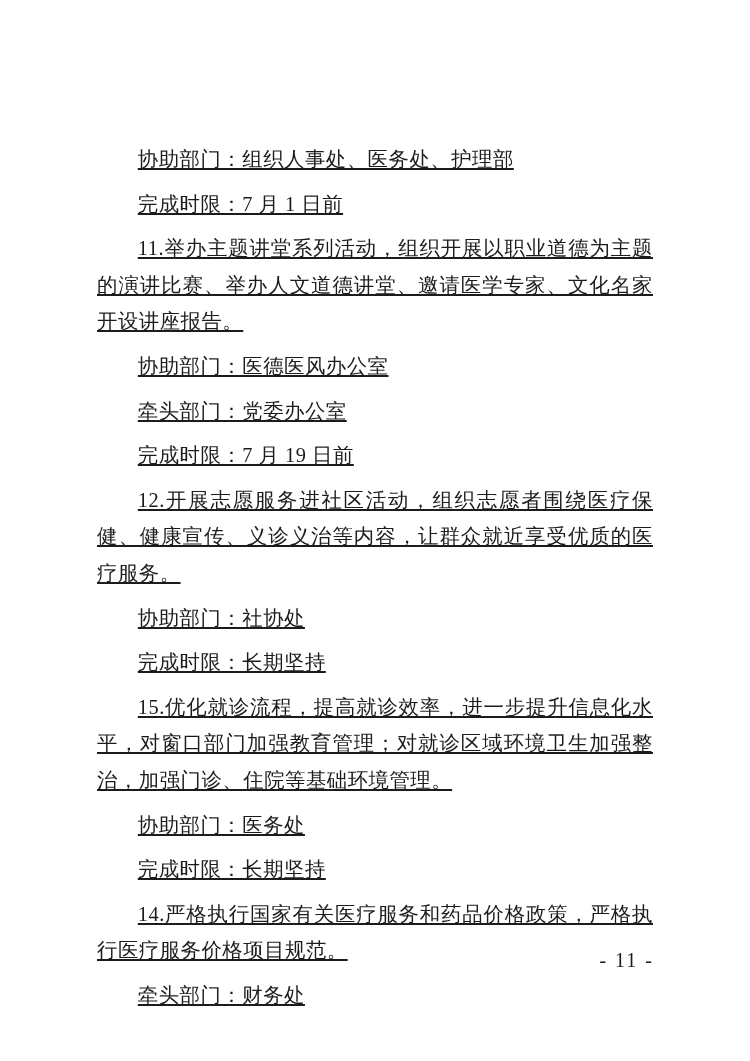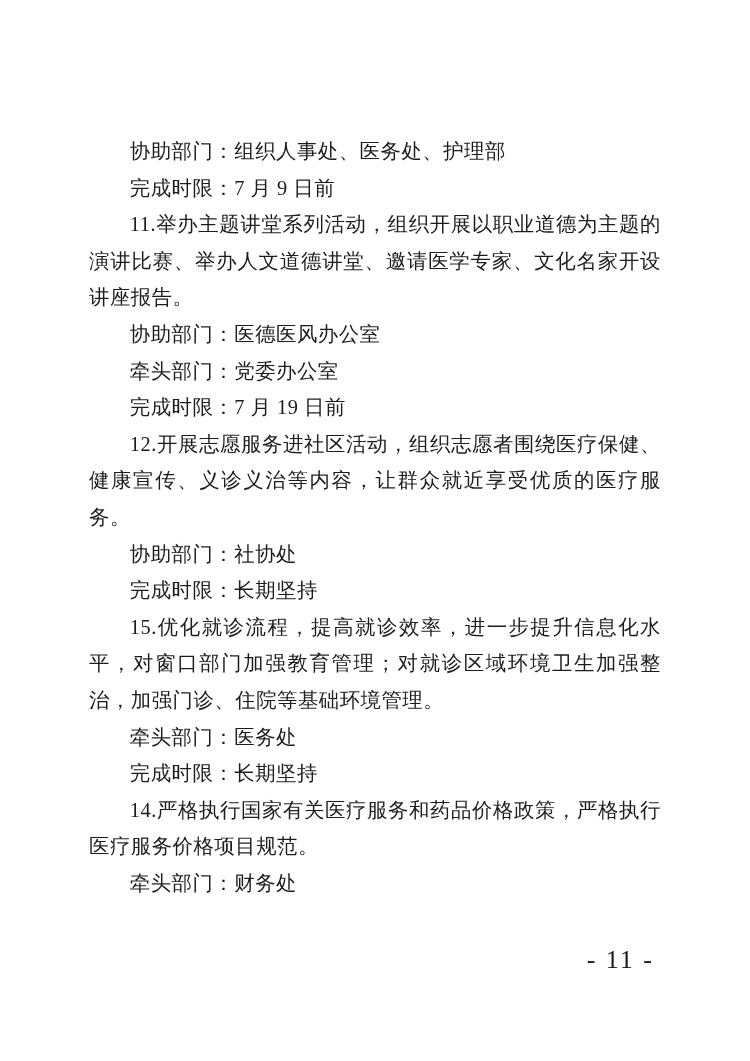--- a/index.html
+++ b/index.html
@@ -20,48 +20,49 @@
     position: absolute;
     left: 89px;
     top: 133px;
     width: 572px;
     font-size: 20.4px;
     line-height: 36.6px;
     text-align: justify;
     letter-spacing: 0.5px;
   }
   .para {
-    margin: 0;
+    margin: 8px;
     padding: 0;
     text-indent: 2em;
+    text-decoration: underline;
   }
   .page-number {
     position: absolute;
     top: 948px;
     right: 96px;
-    font-size: 26px;
+    font-size: 20px;
     line-height: 24px;
     letter-spacing: 2px;
     color: #1c1c1c;
   }
 </style>
 </head>
 <body>
 
 <div class="page">
   <div class="content">
     <p class="para">协助部门：组织人事处、医务处、护理部</p>
-    <p class="para">完成时限：7 月 9 日前</p>
+    <p class="para">完成时限：7 月 1 日前</p>
     <p class="para">11.举办主题讲堂系列活动，组织开展以职业道德为主题的演讲比赛、举办人文道德讲堂、邀请医学专家、文化名家开设讲座报告。</p>
     <p class="para">协助部门：医德医风办公室</p>
     <p class="para">牵头部门：党委办公室</p>
     <p class="para">完成时限：7 月 19 日前</p>
     <p class="para">12.开展志愿服务进社区活动，组织志愿者围绕医疗保健、健康宣传、义诊义治等内容，让群众就近享受优质的医疗服务。</p>
     <p class="para">协助部门：社协处</p>
     <p class="para">完成时限：长期坚持</p>
     <p class="para">15.优化就诊流程，提高就诊效率，进一步提升信息化水平，对窗口部门加强教育管理；对就诊区域环境卫生加强整治，加强门诊、住院等基础环境管理。</p>
-    <p class="para">牵头部门：医务处</p>
+    <p class="para">协助部门：医务处</p>
     <p class="para">完成时限：长期坚持</p>
     <p class="para">14.严格执行国家有关医疗服务和药品价格政策，严格执行医疗服务价格项目规范。</p>
     <p class="para">牵头部门：财务处</p>
   </div>
   <div class="page-number">- 11 -</div>
 </div>
 
 </body></html>

